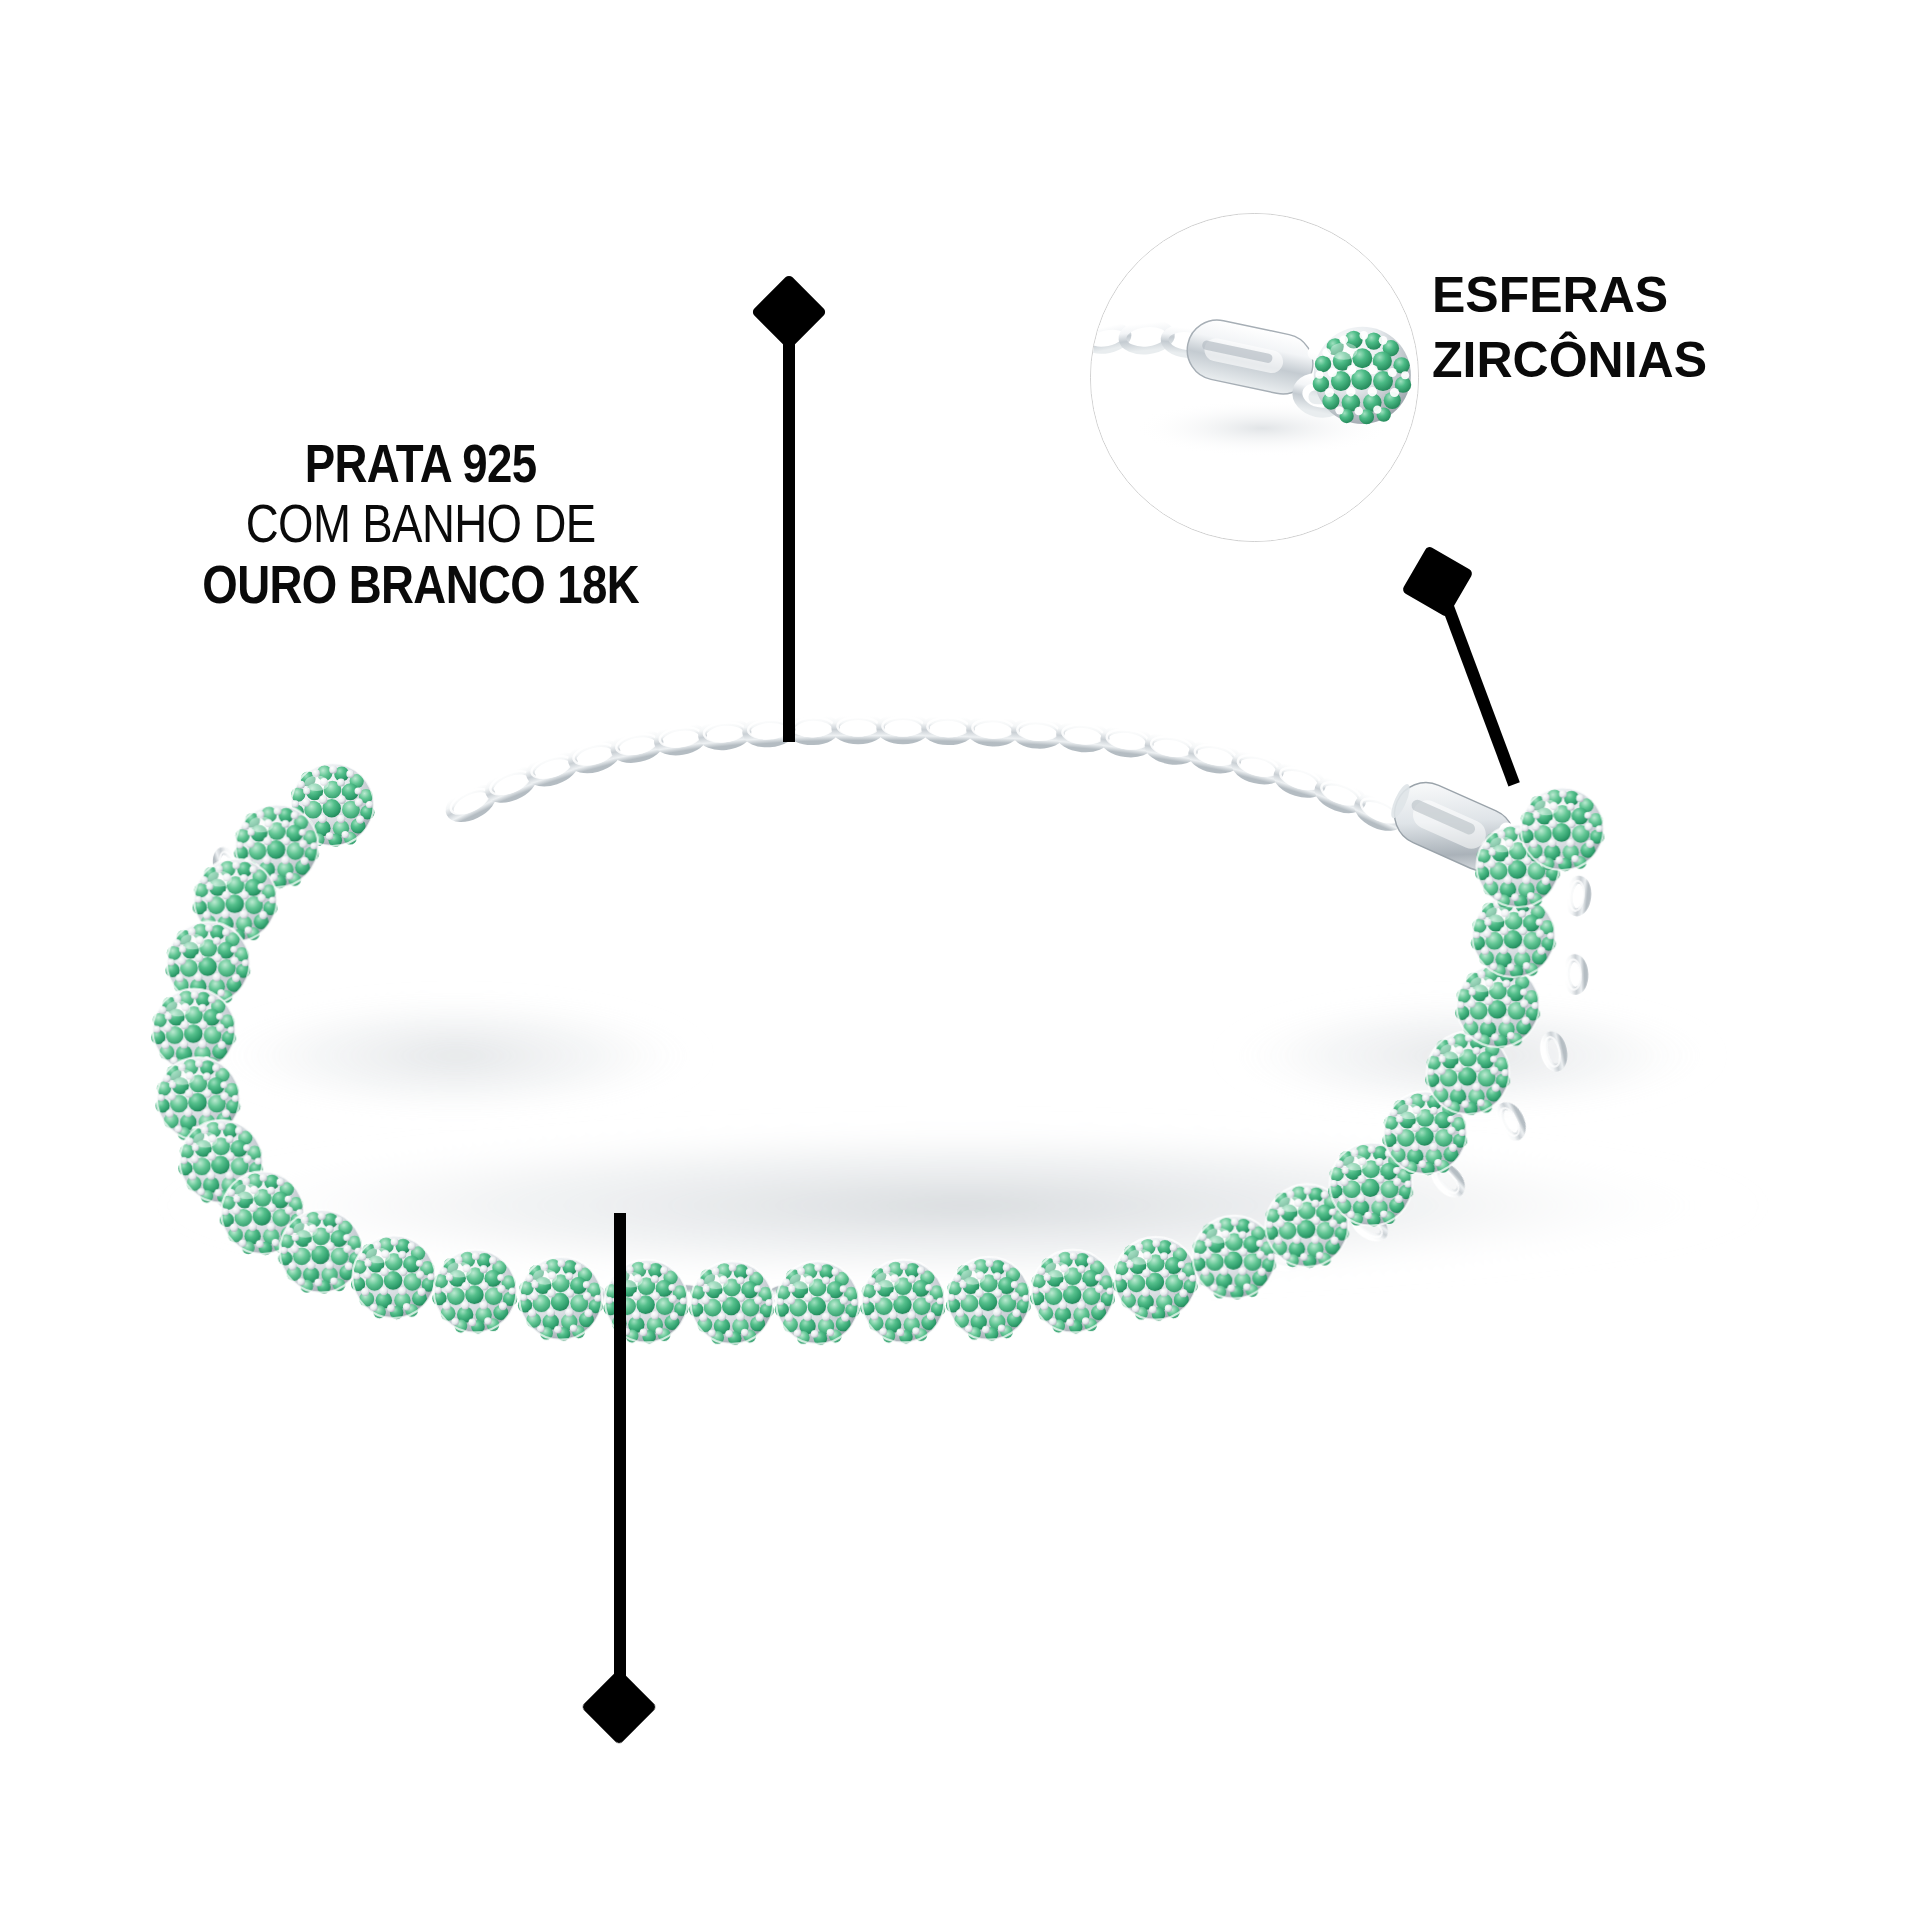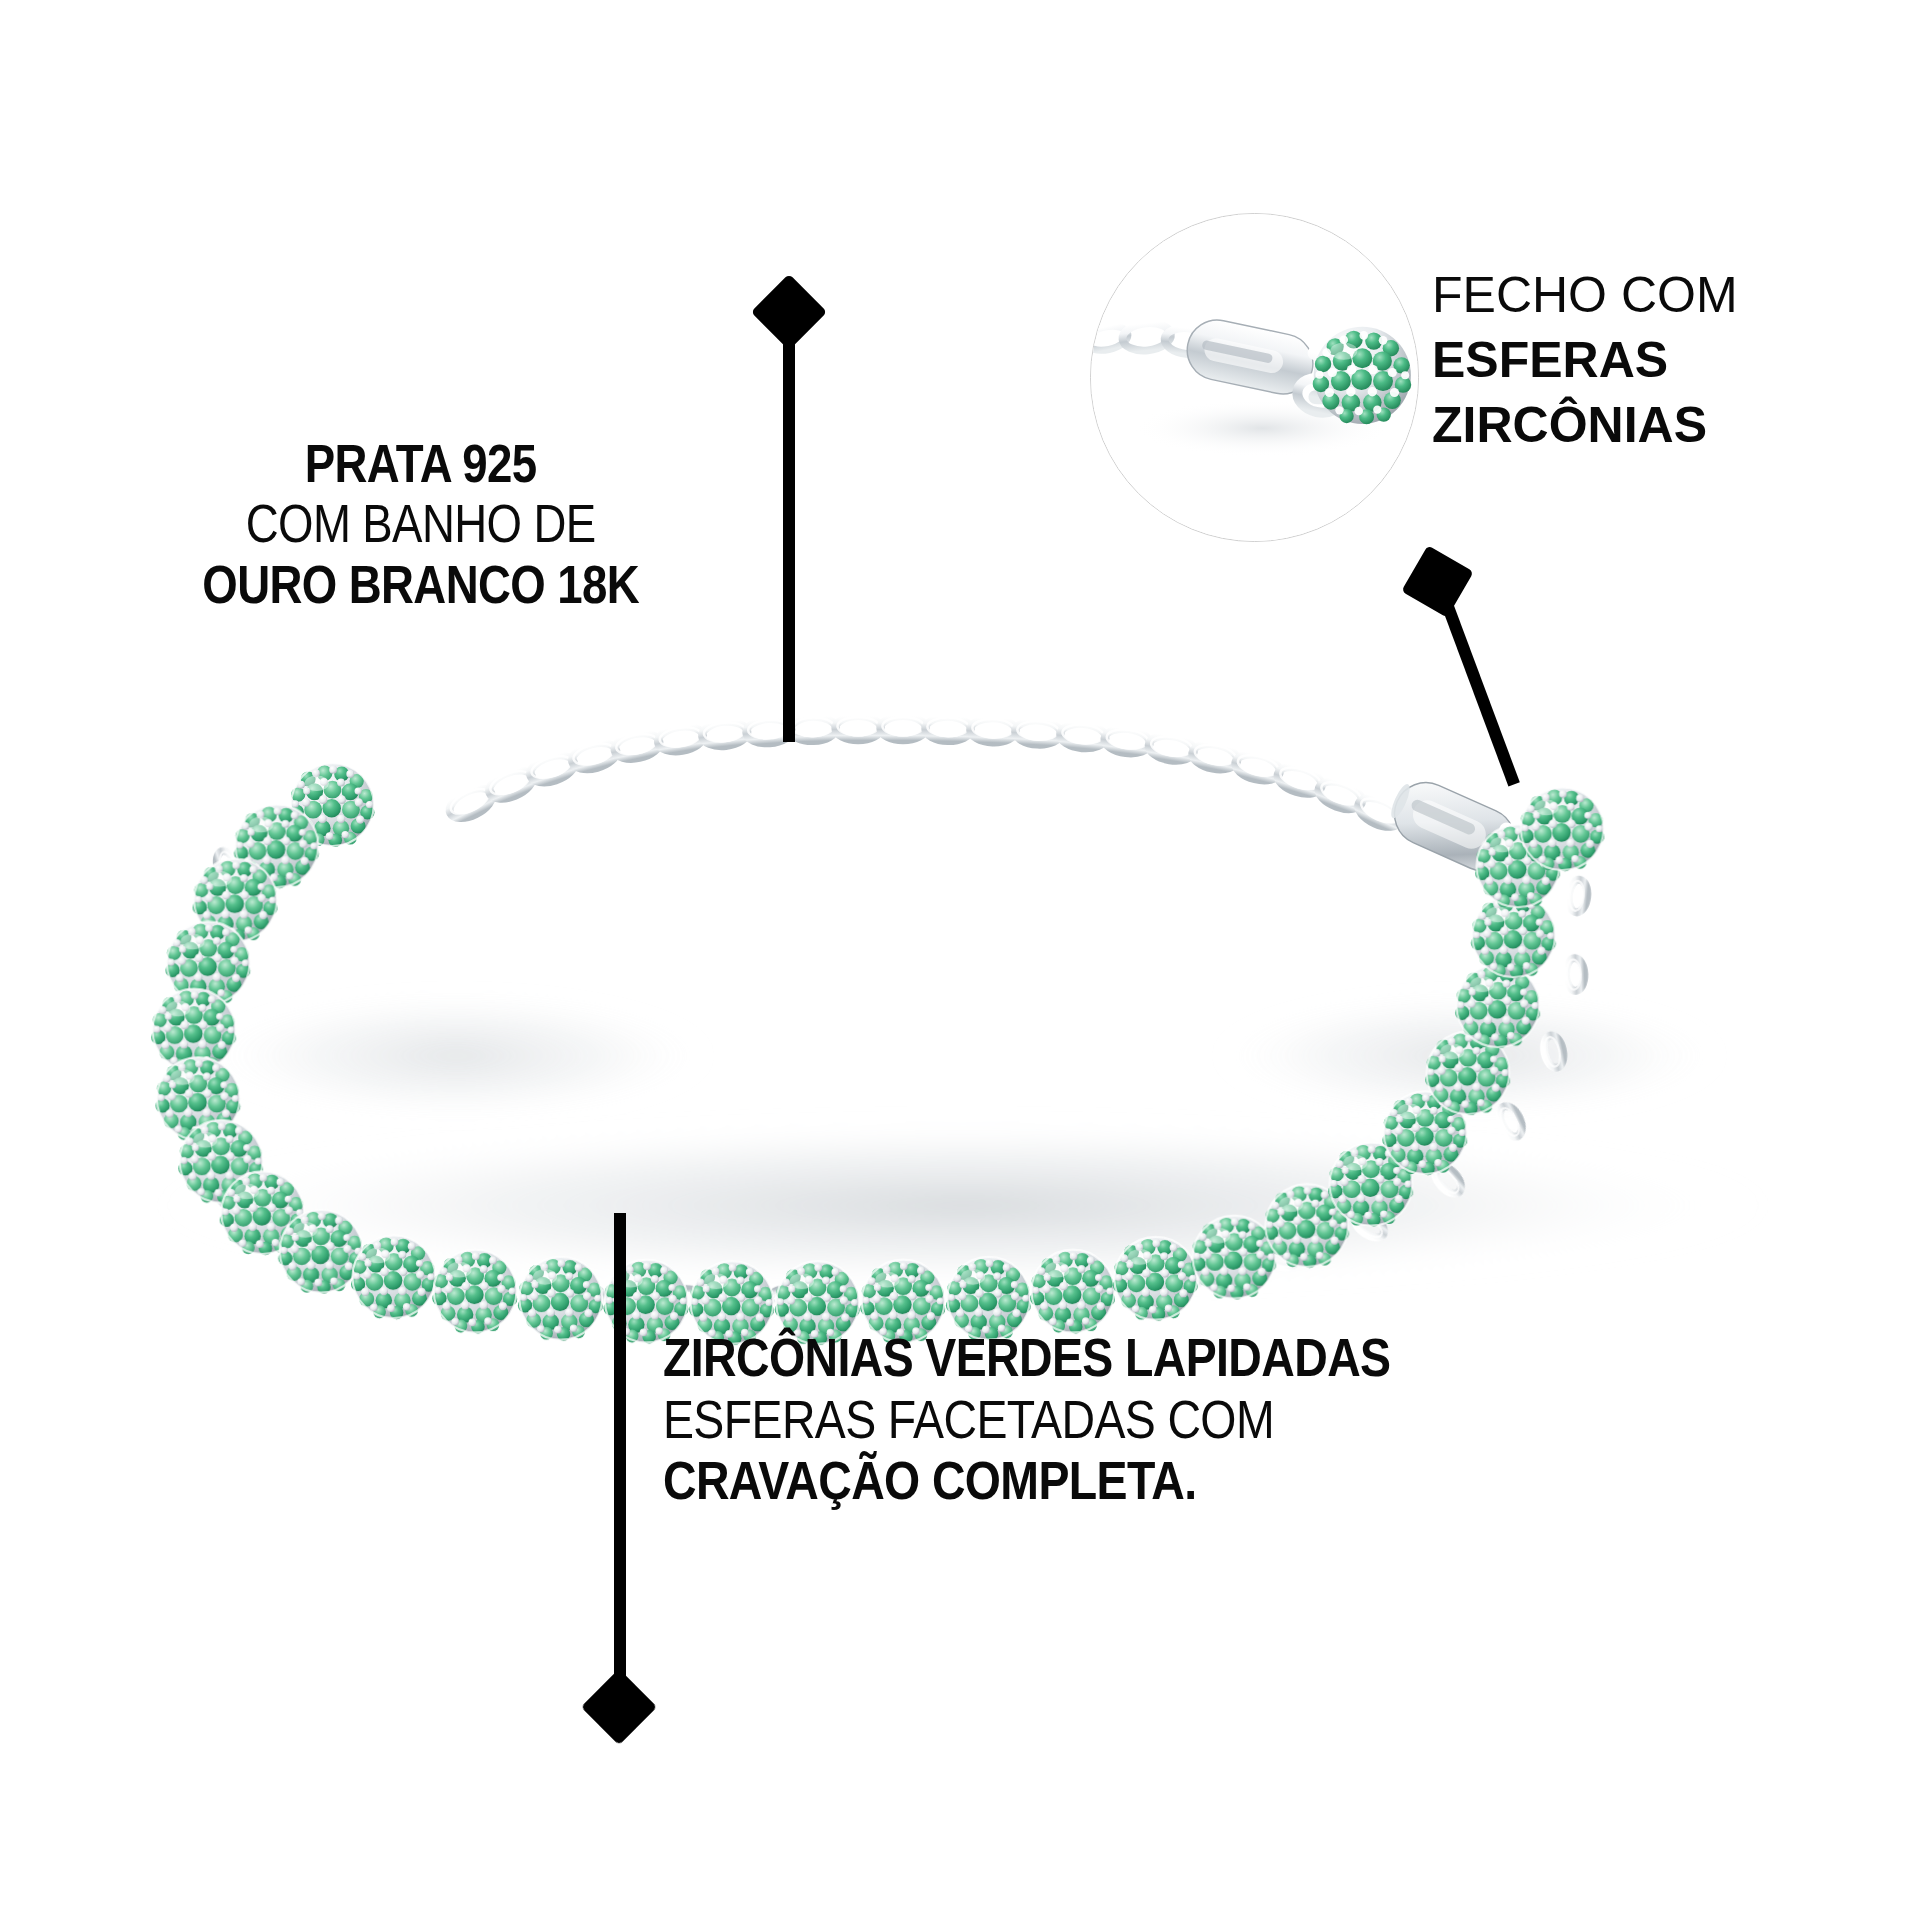--- a/index.html
+++ b/index.html
@@ -505,25 +505,19 @@
   <div class="leader" style="left:614px;top:1213px;width:12px;height:492px;"></div>
   <div class="dia" style="left:592px;top:1680px;width:54px;height:54px;transform:rotate(45deg);"></div>
 
   <div class="callout cond" id="callout-material">
     <span class="ln bold">PRATA 925</span>
     <span class="ln light">COM BANHO DE</span>
     <span class="ln bold">OURO BRANCO 18K</span>
   </div>
 
   <div class="callout" id="callout-clasp">
-    <span class="ln light">FECHO COM</span>
     <span class="ln bold">ESFERAS</span>
     <span class="ln bold">ZIRCÔNIAS</span>
   </div>
 
-  <div class="callout cond" id="callout-stones">
-    <span class="ln bold">ZIRCÔNIAS VERDES LAPIDADAS</span>
-    <span class="ln light">ESFERAS FACETADAS COM</span>
-    <span class="ln bold">CRAVAÇÃO COMPLETA.</span>
-  </div>
 
 </div>
 
 
 </body></html>

